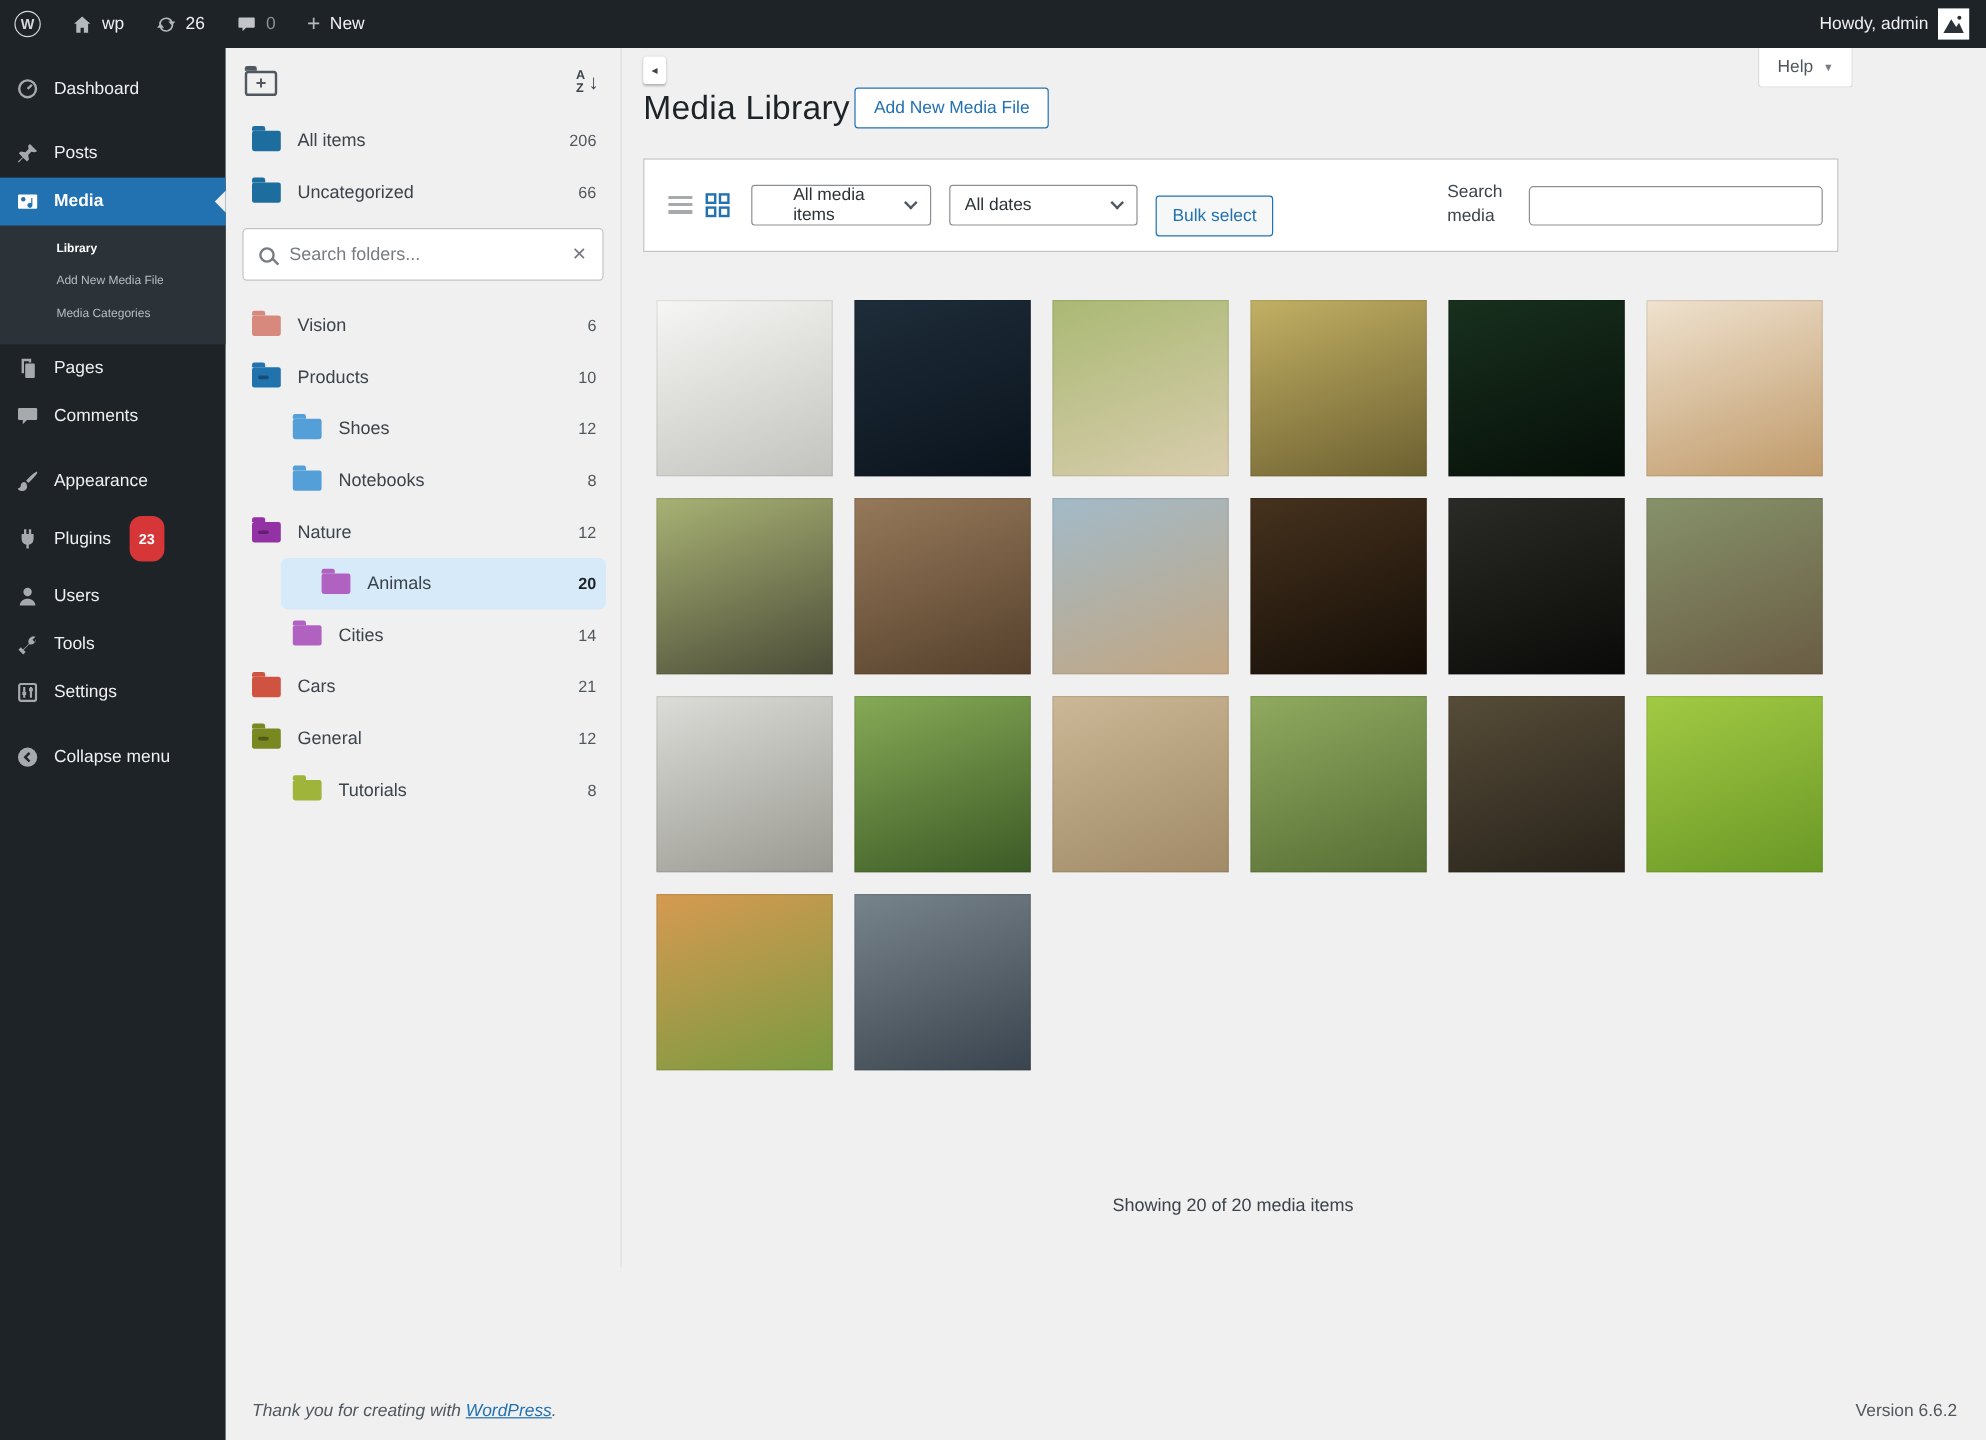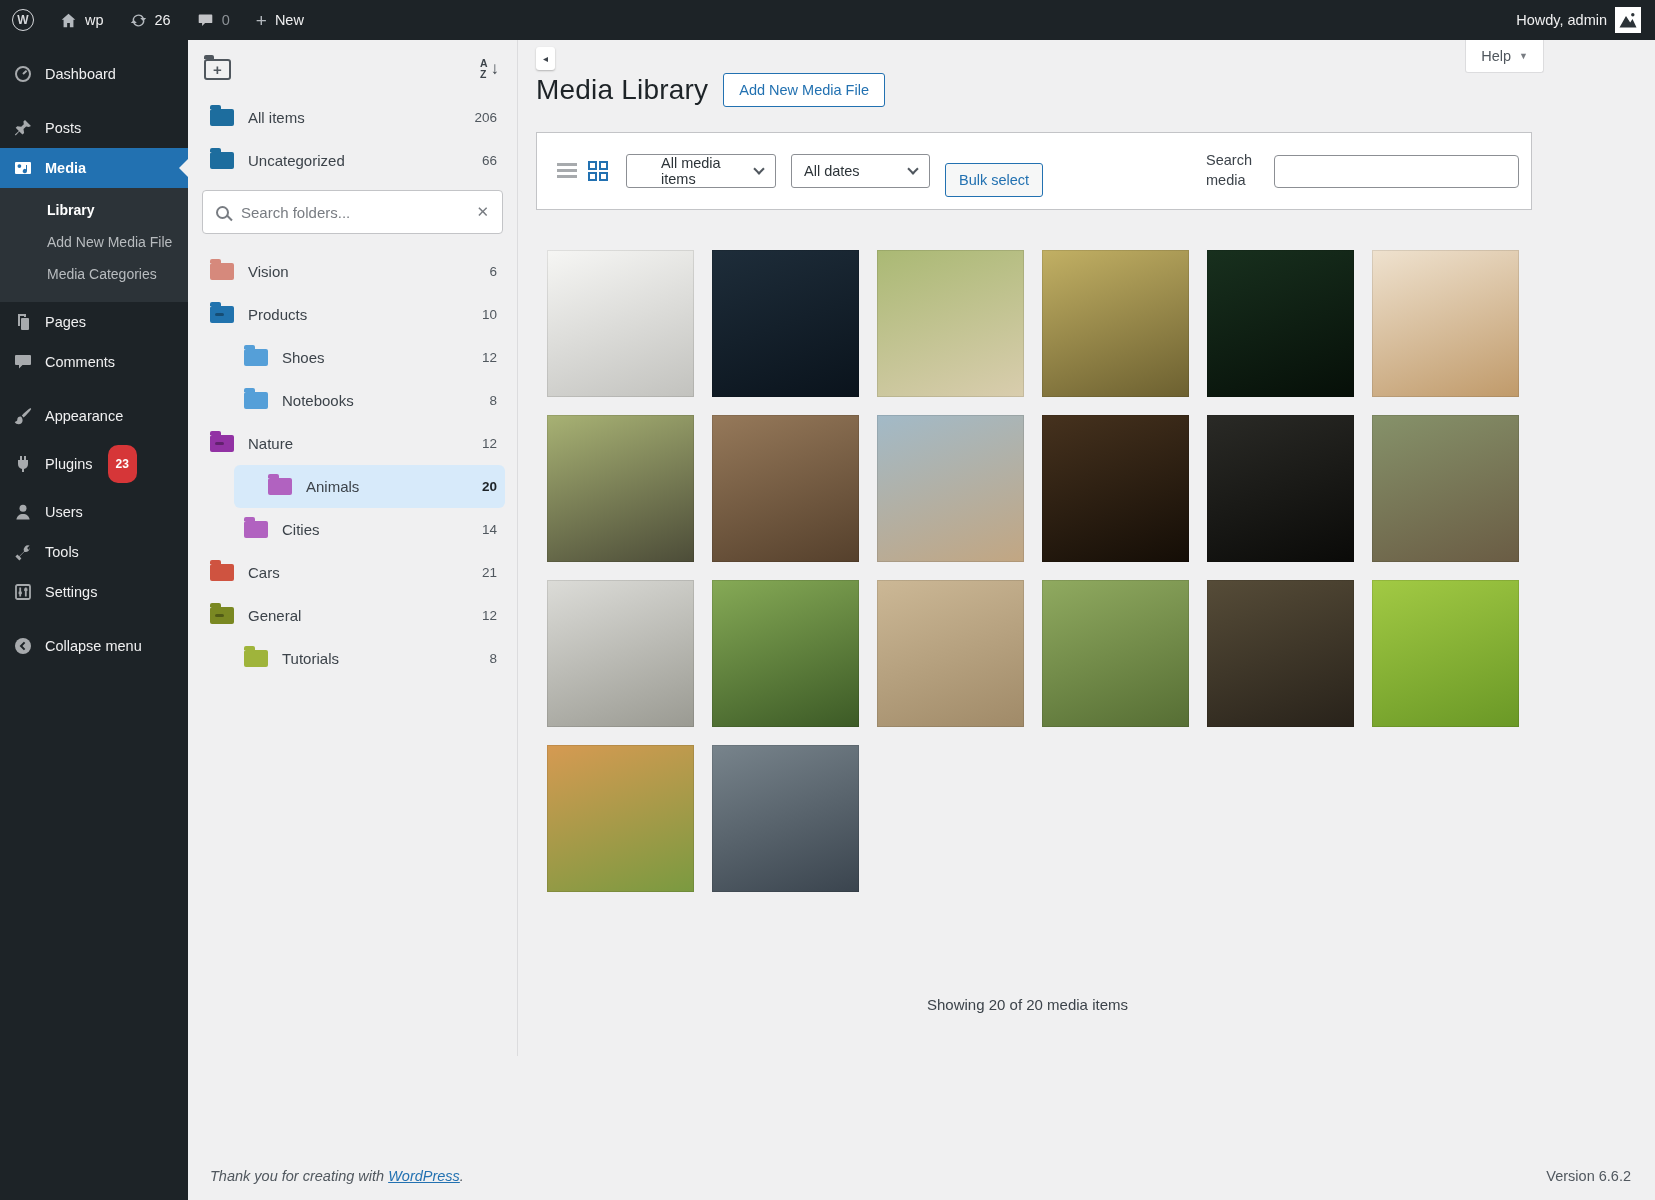--- a/index.html
+++ b/index.html
@@ -28,21 +28,21 @@
   .menu-item{display:flex;align-items:center;gap:11px;padding:9px 12px;font-size:14.5px;
     color:#f0f0f1;position:relative;cursor:pointer;}
   .mi-icon{width:22px;height:22px;color:#a7aaad;display:flex;align-items:center;justify-content:center;flex-shrink:0;}
   .mi-icon svg{width:20px;height:20px;}
   .menu-item.active{background:#2271b1;color:#fff;font-weight:600;}
   .menu-item.active .mi-icon{color:#fff;}
   .menu-item.active::after{content:"";position:absolute;right:0;top:50%;transform:translateY(-50%);
     border:9px solid transparent;border-right-color:#f0f0f1;}
   .menu-sep{height:14px;}
   .submenu{background:#2c3338;padding:6px 0 12px;}
-  .submenu-item{padding:8px 12px 8px 47px;font-size:14px;color:#b8bcbf;cursor:pointer;}
+  .submenu-item{padding:8px 12px 8px 47px;font-size:10px;color:#b8bcbf;cursor:pointer;}
   .submenu-item.current{color:#fff;font-weight:700;}
   .badge{background:#d63638;color:#fff;border-radius:10px;font-size:12px;padding:12px 8px;
     margin-left:4px;font-weight:600;}
   
   .content-wrap{flex:1;display:flex;flex-direction:column;position:relative;}
   .columns{display:flex;flex:1;align-items:flex-start;}
   
   .folder-panel{width:330px;flex-shrink:0;height:1016px;border-right:1px solid #dcdcde;padding-top:12px;}
   .fp-header{display:flex;justify-content:space-between;align-items:center;padding:6px 18px 16px 16px;}
   .add-folder{width:27px;height:21px;border:2.4px solid #50575e;border-radius:3px;position:relative;cursor:pointer;}
@@ -72,39 +72,39 @@
     transform:rotate(45deg);right:-6px;bottom:-2px;}
   .fp-search input{flex:1;border:none;outline:none;font-size:15px;color:#3c434a;
     font-family:"Liberation Sans",sans-serif;background:transparent;}
   .fp-search input::placeholder{color:#787c82;}
   .fp-clear{color:#787c82;font-size:15px;cursor:pointer;}
   
   .main{flex:1;padding:7px 0 0 18px;position:relative;}
   .panel-toggle{width:19px;height:23px;background:#fff;border-radius:3px;
     box-shadow:0 1px 2px rgba(0,0,0,.25);display:flex;align-items:center;justify-content:center;
     font-size:10px;color:#3c434a;cursor:pointer;}
-  .title-row{display:flex;align-items:center;gap:15px;margin-top:3px;}
+  .title-row{display:flex;align-items:center;gap:4px;margin-top:3px;}
   h1.page-title{font-size:28px;font-weight:400;color:#1d2327;margin:0;letter-spacing:.2px;}
   .add-new-btn{border:1px solid #2271b1;background:#fff;color:#2271b1;font-size:14.5px;
     padding:8px 15px;border-radius:3px;cursor:pointer;font-family:"Liberation Sans",sans-serif;}
   .help-tab{position:absolute;top:0;right:111px;height:33px;background:#fff;
     border:1px solid #dcdcde;border-top:none;border-radius:0 0 3px 3px;display:flex;
     align-items:center;gap:8px;padding:0 15px;color:#50575e;font-size:14.5px;cursor:pointer;}
   .help-caret{font-size:9px;color:#787c82;}
   .toolbar{margin-top:25px;width:996px;background:#fff;border:1px solid #c3c4c7;
     padding:12px;display:flex;align-items:center;gap:15px;}
   .view-icons{display:flex;align-items:center;gap:11px;margin:0 3px 0 8px;}
   .icon-list{width:20px;height:16px;background:repeating-linear-gradient(to bottom,#a7aaad 0 3px,transparent 3px 6px);cursor:pointer;}
   .icon-grid{width:20px;height:20px;display:grid;grid-template-columns:1fr 1fr;grid-template-rows:1fr 1fr;gap:2px;cursor:pointer;}
   .icon-grid span{border:2.4px solid #2271b1;}
   .select{height:34px;border:1px solid #8c8f94;border-radius:3px;background:#fff;display:flex;
     align-items:center;justify-content:space-between;padding:0 12px;font-size:14.5px;
     color:#2c3338;cursor:pointer;}
   .select.media-filter{width:150px;padding-left:34px;}
-  .select.date-filter{width:139px;}
+  .select.date-filter{width:157px;}
   .chev{width:8px;height:8px;border-right:2px solid #50575e;border-bottom:2px solid #50575e;
     transform:rotate(45deg);margin-top:-4px;flex-shrink:0;}
   .bulk-btn{height:34px;padding:0 13px;border:1px solid #2271b1;border-radius:3px;background:#f6f7f7;
     color:#2271b1;font-size:14.5px;cursor:pointer;font-family:"Liberation Sans",sans-serif;margin-top:18px;}
   .search-wrap{margin-left:auto;display:flex;align-items:center;gap:16px;}
   .search-label{font-size:14.5px;color:#3c434a;width:52px;line-height:1.35;}
   .search-input{width:245px;height:33px;border:1px solid #8c8f94;border-radius:4px;background:#fff;
     padding:0 8px;font-size:14px;font-family:"Liberation Sans",sans-serif;outline:none;color:#2c3338;}
   .media-grid{margin:40px 0 0 11px;display:grid;grid-template-columns:repeat(6,147px);gap:18px;width:972px;}
   .media-item{width:147px;height:147px;box-shadow:inset 0 0 0 1px rgba(0,0,0,.09);cursor:pointer;}

